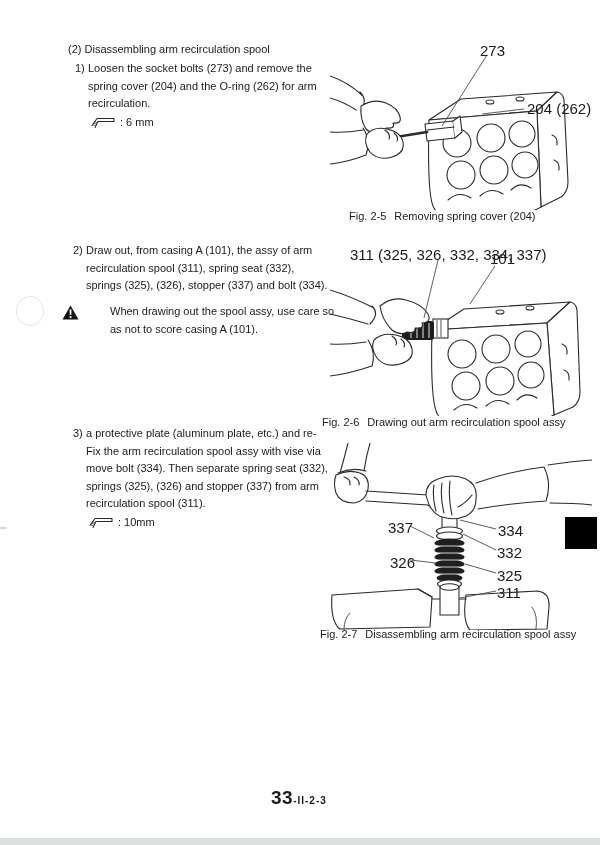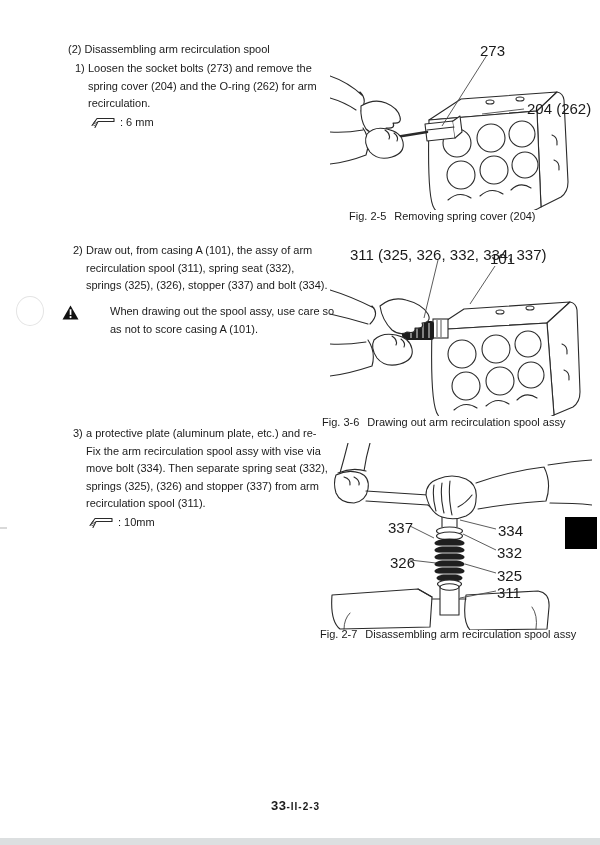--- a/index.html
+++ b/index.html
@@ -16,21 +16,21 @@
   .warning{position:absolute;font-size:11px;line-height:17.5px;}
   .warning-icon{position:absolute;left:0;top:2px;}
   .warning-lines{margin-left:21px;}
   .warning-lines div{white-space:nowrap;margin-left:27px;}
   .fig{position:absolute;}
   .fig-label{position:absolute;font-size:15px;white-space:nowrap;color:#1a1a1a;}
   .caption{position:absolute;font-size:11px;white-space:nowrap;}
   .caption .cap-title{margin-left:8px;}
   .tab-marker{position:absolute;left:565px;top:517px;width:32px;height:32px;background:#000;}
   .footer{position:absolute;left:271px;top:787px;display:flex;align-items:baseline;font-weight:bold;}
-  .footer .pg-main{font-size:13px;letter-spacing:0.5px;margin-top:11px;}
+  .footer .pg-main{font-size:19px;letter-spacing:0.5px;}
   .footer .pg-suffix{font-size:10px;letter-spacing:1px;}
   .scan-circle{position:absolute;left:16px;top:296px;width:26px;height:28px;border:1px solid #e4e4e4;border-radius:50%;}
   .scan-dash{position:absolute;left:0px;top:527px;width:7px;height:2px;background:#d9d9d9;}
   .bottom-strip{position:absolute;left:0;top:838px;width:600px;height:7px;background:#dcdfe0;}
   svg .ink{stroke:#2a2a2a;stroke-width:1.1;fill:none;stroke-linecap:round;stroke-linejoin:round;}
   svg .leader{stroke:#4a4a4a;stroke-width:0.9;}
 </style>
 </head>
 <body>
 
@@ -174,21 +174,21 @@
       </g>
       <g class="leader">
         <line x1="108" y1="16" x2="94" y2="74"></line>
         <line x1="165" y1="22" x2="140" y2="60"></line>
       </g>
     </svg>
     <span class="fig-label" style="left:20px;top:2px;">311 (325, 326, 332, 334, 337)</span>
     <span class="fig-label" style="left:160px;top:6px;">101</span>
   </div>
   <div class="caption" style="left:322px;top:416px;">
-    <span class="cap-fig">Fig. 3-6</span><span class="cap-title">Drawing out arm recirculation spool assy</span>
+    <span class="cap-fig">Fig. 2-6</span><span class="cap-title">Drawing out arm recirculation spool assy</span>
   </div>
 
   <div class="fig" style="left:330px;top:443px;width:262px;height:187px;">
     <svg width="262" height="187" viewBox="0 0 262 187">
       <g class="ink">
         <path d="M2,152 L88,146 L102,154 L100,184 L10,186 Q0,178 2,152 Z" fill="#fff"></path>
         <path d="M88,146 L102,154"></path>
         <path d="M136,152 L208,148 Q220,150 219,164 L217,186 L140,187 Q132,178 136,152 Z" fill="#fff"></path>
         <path d="M102,156 L110,156 M129,156 L136,156"></path>
         <path d="M14,186 Q14,176 20,170 M206,186 Q208,172 202,164" stroke-width="0.8"></path>

